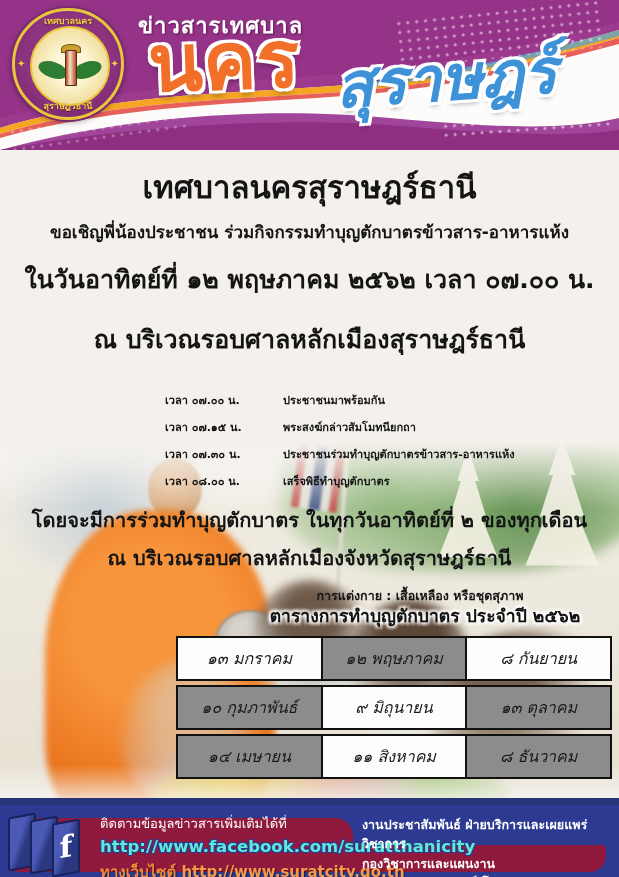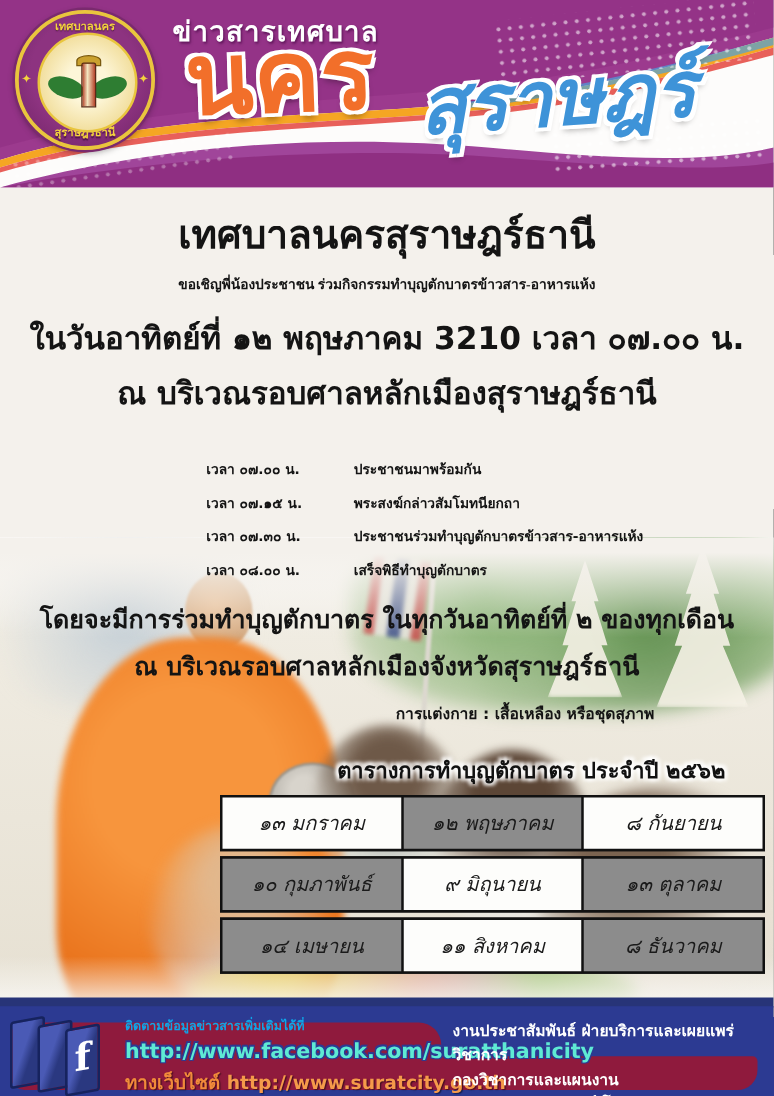--- a/index.html
+++ b/index.html
@@ -47,23 +47,23 @@
   }
   .logo .pillar-cap{position:absolute;left:29px;top:16px;width:18px;height:7px;background:#caa12f;border-radius:50% 50% 0 0;border:1px solid #7a5a10;}
   .logo .arc-text{position:absolute;width:100%;text-align:center;color:#f3d23e;font-size:9px;font-weight:bold;text-shadow:0 1px 1px #4a1244;}
   .logo .arc-text.top{top:6px;}
   .logo .arc-text.bot{bottom:7px;}
   .logo .star{position:absolute;color:#f3d23e;font-size:10px;top:50px;}
   .logo .star.l{left:5px;} .logo .star.r{right:5px;}
   
   .body-text{position:absolute;left:0;top:150px;width:619px;z-index:3;color:#141414;}
   .org-title{text-align:center;font-size:31px;font-weight:bold;margin-top:12px;letter-spacing:0px;}
-  .invite{text-align:center;font-size:11px;font-weight:bold;margin-top:6px;font-family:Liberation Serif, serif;}
+  .invite{text-align:center;font-size:17px;font-weight:bold;margin-top:6px;}
   .date-line{text-align:center;font-size:25px;font-weight:bold;margin-top:14px;}
-  .place-line{text-align:center;font-size:25px;font-weight:bold;margin-top:4px;}
+  .place-line{text-align:center;font-size:25px;font-weight:bold;margin-top:20px;}
   .schedule{margin:32px 0 0 165px;font-size:11px;font-weight:bold;}
   .schedule-row{margin-bottom:9px;display:flex;}
   .schedule-time{width:118px;}
   .recurring1{text-align:center;font-size:20px;font-weight:bold;margin-top:14px;}
   .recurring2{text-align:center;font-size:20px;font-weight:bold;margin-top:6px;}
   .dress{position:relative;left:255px;width:330px;text-align:center;font-size:12.5px;font-weight:bold;margin-top:12px;}
   
   .photo{position:absolute;left:0;top:430px;width:619px;height:375px;overflow:hidden;z-index:1;
     background:linear-gradient(180deg,#ffffff 0%,#f0ece2 20%,#e6e0d2 100%);}
   .blob{position:absolute;border-radius:50%;}
@@ -111,21 +111,21 @@
   
   .footer{position:absolute;left:0;top:805px;width:619px;height:72px;background:#2c3a92;z-index:5;}
   .footer .maroon-a{position:absolute;left:8px;top:13px;width:345px;height:54px;background:#8f1a3d;border-radius:12px 18px 6px 12px;}
   .footer .maroon-b{position:absolute;left:300px;top:40px;width:306px;height:27px;background:#8f1a3d;border-radius:4px 4px 16px 10px;}
   .fb-logo{position:absolute;left:4px;top:4px;width:86px;height:64px;}
   .fb-block{position:absolute;width:24px;height:50px;background:linear-gradient(110deg,#4a5ab5 40%,#2a3880 60%);border:2px solid #16235e;border-radius:3px;transform:skewY(-10deg);}
   .fb-block.b1{left:4px;top:6px;}
   .fb-block.b2{left:26px;top:9px;}
   .fb-block.b3{left:48px;top:12px;color:#fff;font-weight:bold;font-size:30px;font-family:"DejaVu Serif",serif;text-align:center;line-height:48px;}
   .f-left{position:absolute;left:100px;top:8px;z-index:2;}
-  .f-follow{color:#0ea5e9;font-size:10px;font-weight:bold;}
+  .f-follow{color:#ffffff;font-size:13px;font-weight:normal;}
   .f-fb{color:#5eead4;font-size:16.5px;font-weight:bold;margin-top:3px;text-shadow:1px 1px 0 #2c3a92,-1px 1px 0 #2c3a92,1px -1px 0 #2c3a92,-1px -1px 0 #2c3a92;}
   .f-web{color:#f18a3a;font-size:15px;font-weight:bold;margin-top:4px;text-shadow:1px 1px 1px rgba(0,0,0,.5);}
   .f-web .f-web-url{color:#f59a4a;}
   .f-right{position:absolute;left:362px;top:10px;z-index:2;color:#fff;font-size:12.5px;font-weight:bold;line-height:1.55;}
   .divider-top{position:absolute;left:0;top:798px;width:619px;height:8px;background:#273478;z-index:5;}
 </style>
 </head>
 <body>
 
 <div class="poster">
@@ -189,21 +189,21 @@
     <div class="blob crowd3"></div>
     <div class="blob crowd4"></div>
     <div class="blob flowers"></div>
     <div class="photo-fade-top"></div>
     <div class="photo-fade-bottom"></div>
   </div>
 
   <div class="body-text">
     <div class="org-title">เทศบาลนครสุราษฎร์ธานี</div>
     <div class="invite">ขอเชิญพี่น้องประชาชน ร่วมกิจกรรมทำบุญตักบาตรข้าวสาร-อาหารแห้ง</div>
-    <div class="date-line">ในวันอาทิตย์ที่ ๑๒ พฤษภาคม 3210 เวลา ๐๗.๐๐ น.</div>
+    <div class="date-line">ในวันอาทิตย์ที่ ๑๒ พฤษภาคม ๒๕๖๒ เวลา ๐๗.๐๐ น.</div>
     <div class="place-line">ณ บริเวณรอบศาลหลักเมืองสุราษฎร์ธานี</div>
 
     <div class="schedule">
       <div class="schedule-row">
         <span class="schedule-time">เวลา ๐๗.๐๐ น.</span>
         <span>ประชาชนมาพร้อมกัน</span>
       </div>
       <div class="schedule-row">
         <span class="schedule-time">เวลา ๐๗.๑๕ น.</span>
         <span>พระสงฆ์กล่าวสัมโมทนียกถา</span>

